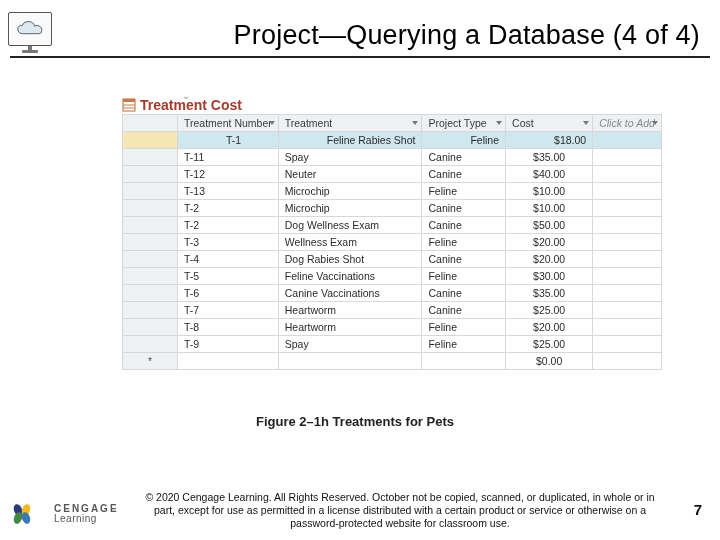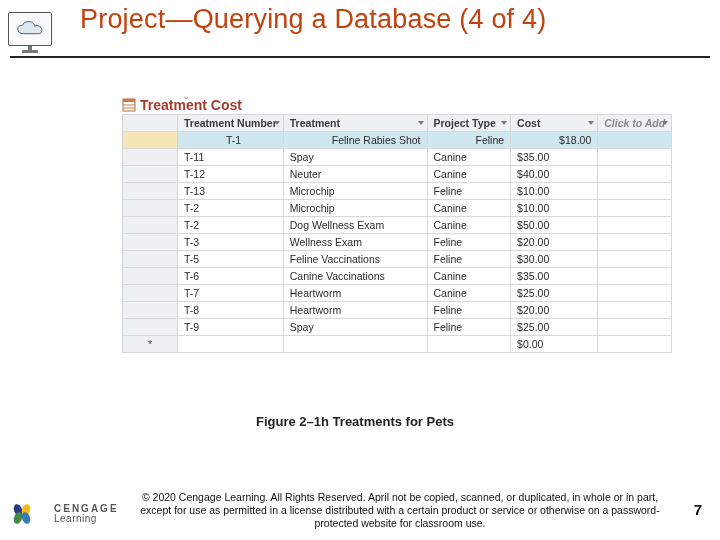--- a/index.html
+++ b/index.html
@@ -11,22 +11,22 @@
     position: absolute; left: 8px; top: 12px; width: 44px; height: 34px;
     border: 1px solid #555; border-radius: 2px; background: #fafafa;
     display: flex; align-items: center; justify-content: center;
   }
   .cloud-box svg { width: 30px; height: 20px; }
   .stand { position: absolute; left: 22px; top: 46px; width: 16px; height: 8px; }
   .stand::before { content:""; position:absolute; left:6px; top:0; width:4px; height:4px; background:#777; }
   .stand::after { content:""; position:absolute; left:0; top:4px; width:16px; height:3px; background:#777; border-radius:1px; }
 
   .title {
-    position: absolute; left: 80px; top: 4px; right: 20px;
-    font-size: 27px; color: #c2410c; font-weight: 400; letter-spacing: 0.2px;
+    position: absolute; left: 80px; top: 20px; right: 20px;
+    font-size: 27px; color: #000000; font-weight: 400; letter-spacing: 0.2px; text-align: right;
   }
   .underline {
     position: absolute; left: 10px; right: 10px; top: 56px; height: 2px; background: #222;
   }
   .mark-line {
     position: absolute; left: 10px; right: 10px; top: 62px; height: 2px;
     border-top: 2px solid #888; opacity: 0.0;
   }
 
   
@@ -44,29 +44,29 @@
 
   .grid {
     border: 1px solid #c9c9c9; width: 100%; border-collapse: collapse;
     font-size: 10.5px; color: #2b2b2b; position: relative;
   }
   .grid th, .grid td {
     border: 1px solid #d8d8d8; padding: 2px 6px; height: 16px;
     background: #fff; text-align: left; white-space: nowrap;
   }
   .grid th {
-    background: #eef1f4; color: #3a3a3a; font-weight: 700; position: relative;
+    background: #eef1f4; color: #3a3a3a; font-weight: 400; position: relative;
   }
   .grid th .drop {
     position: absolute; right: 3px; top: 50%; transform: translateY(-50%);
     width: 0; height: 0; border-left: 3px solid transparent; border-right: 3px solid transparent;
     border-top: 4px solid #777;
   }
   .gutter { width: 16px; background: #eef1f4 !important; border-right: 1px solid #c9c9c9; }
-  .grid .cost { text-align: left; }
+  .grid .cost { text-align: center; }
   .click-add { color: #888; font-style: italic; }
   .sel td { background: #cfe7ef !important; padding-left: 48px; }
   .sel .gutter { background: #f7e6b5 !important; }
   .new-row .gutter { color:#555; text-align:center; }
 
   .caption {
     position: absolute; left: 0; right: 10px; top: 414px;
     text-align: center; font-size: 13px; font-weight: 700; color: #222;
   }
 
@@ -182,20 +182,28 @@
           <tr>
             <td class="gutter"></td>
             <td>T-3</td>
             <td>Wellness Exam</td>
             <td>Feline</td>
             <td class="cost">$20.00</td>
             <td></td>
           </tr>
           <tr>
             <td class="gutter"></td>
+            <td>T-4</td>
+            <td>Dog Rabies Shot</td>
+            <td>Canine</td>
+            <td class="cost">$20.00</td>
+            <td></td>
+          </tr>
+          <tr>
+            <td class="gutter"></td>
             <td>T-5</td>
             <td>Feline Vaccinations</td>
             <td>Feline</td>
             <td class="cost">$30.00</td>
             <td></td>
           </tr>
           <tr>
             <td class="gutter"></td>
             <td>T-6</td>
             <td>Canine Vaccinations</td>
@@ -247,15 +255,15 @@
         <div class="petal p2"></div>
         <div class="petal p3"></div>
         <div class="petal p4"></div>
     </div>
     <div class="logo-text">
       <span>CENGAGE</span>
       <span style="letter-spacing:0.5px;font-weight:400;">Learning</span>
     </div>
   </div>
 
-  <div class="copyright">© 2020 Cengage Learning. All Rights Reserved. April not be copied, scanned, or duplicated, in whole or in part, except for use as permitted in a license distributed with a certain product or service or otherwise on a password-protected website for classroom use.</div>
+  <div class="copyright">© 2020 Cengage Learning. All Rights Reserved. October not be copied, scanned, or duplicated, in whole or in part, except for use as permitted in a license distributed with a certain product or service or otherwise on a password-protected website for classroom use.</div>
   <div class="pagenum">7</div>
 </div>
 
 </body></html>

